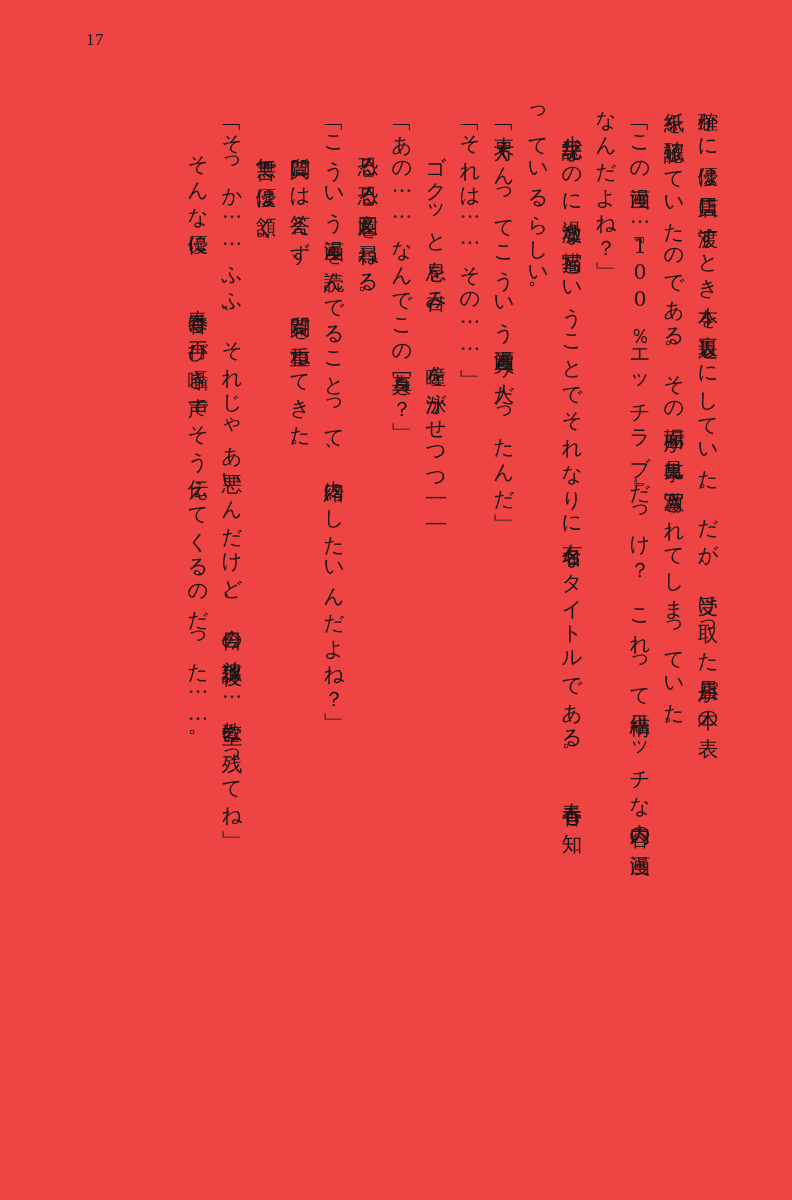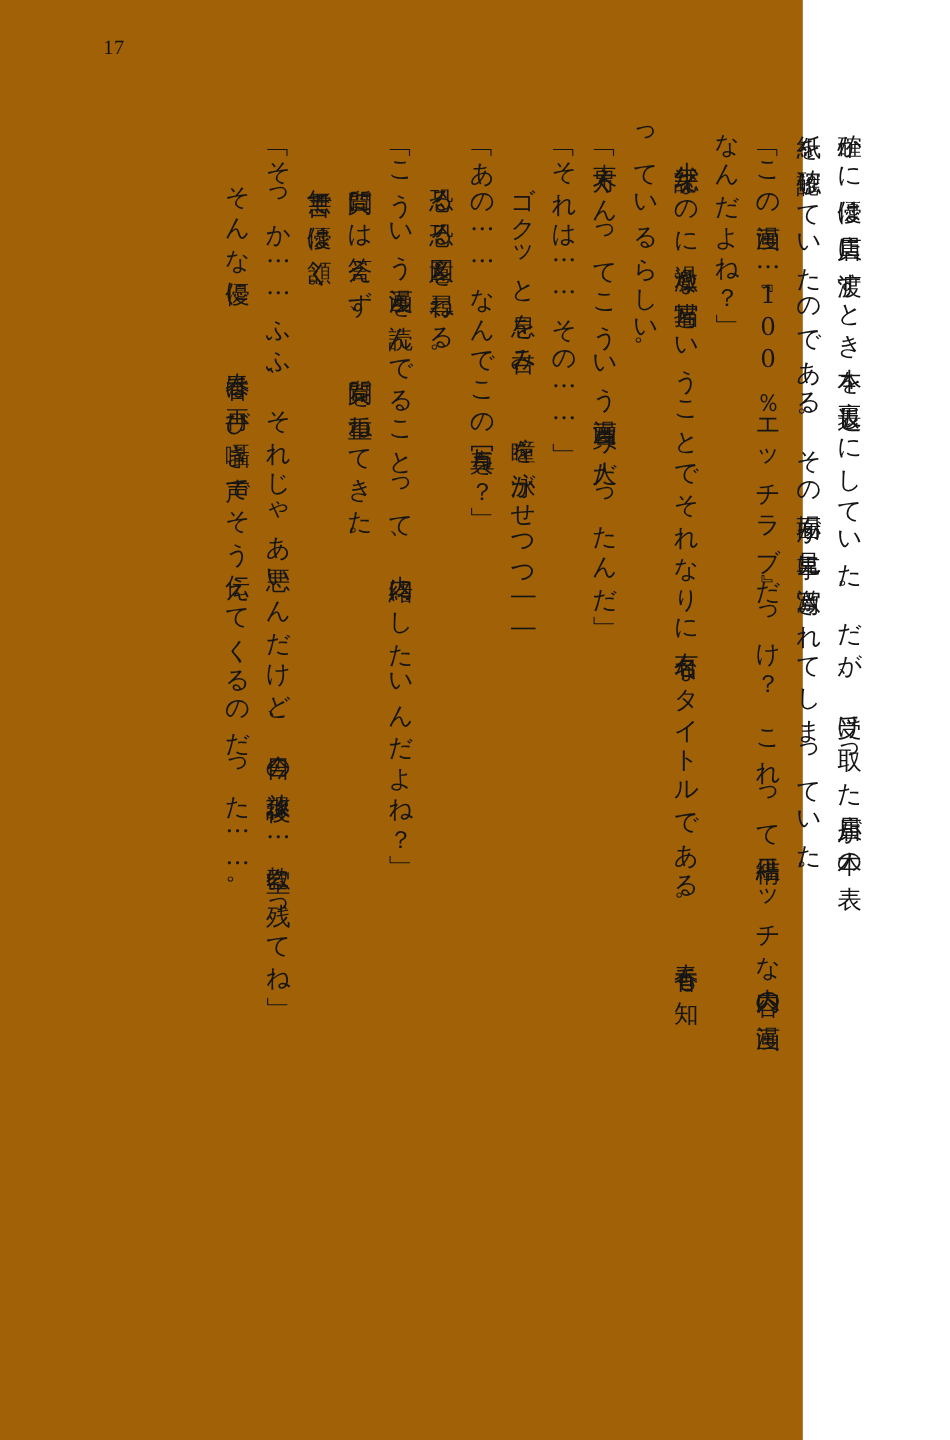--- a/index.html
+++ b/index.html
@@ -11,23 +11,23 @@
     width: 792px;
     height: 1200px;
     font-family: "Liberation Serif", "DejaVu Serif", serif;
     color: #1a1a1a;
     position: relative;
     overflow: hidden;
   }
   .page {
     position: absolute;
     left: 0; top: 0;
-    width: 669px;
+    width: 792px;
     height: 1200px;
-    background: #a16207;
+    background: #ef4444;
   }
   
   .page-number {
     position: absolute;
     left: 86px;
     top: 30px;
     font-size: 17px;
     letter-spacing: 0.5px;
     color: #111;
     font-family: "Liberation Serif", "DejaVu Serif", serif;

